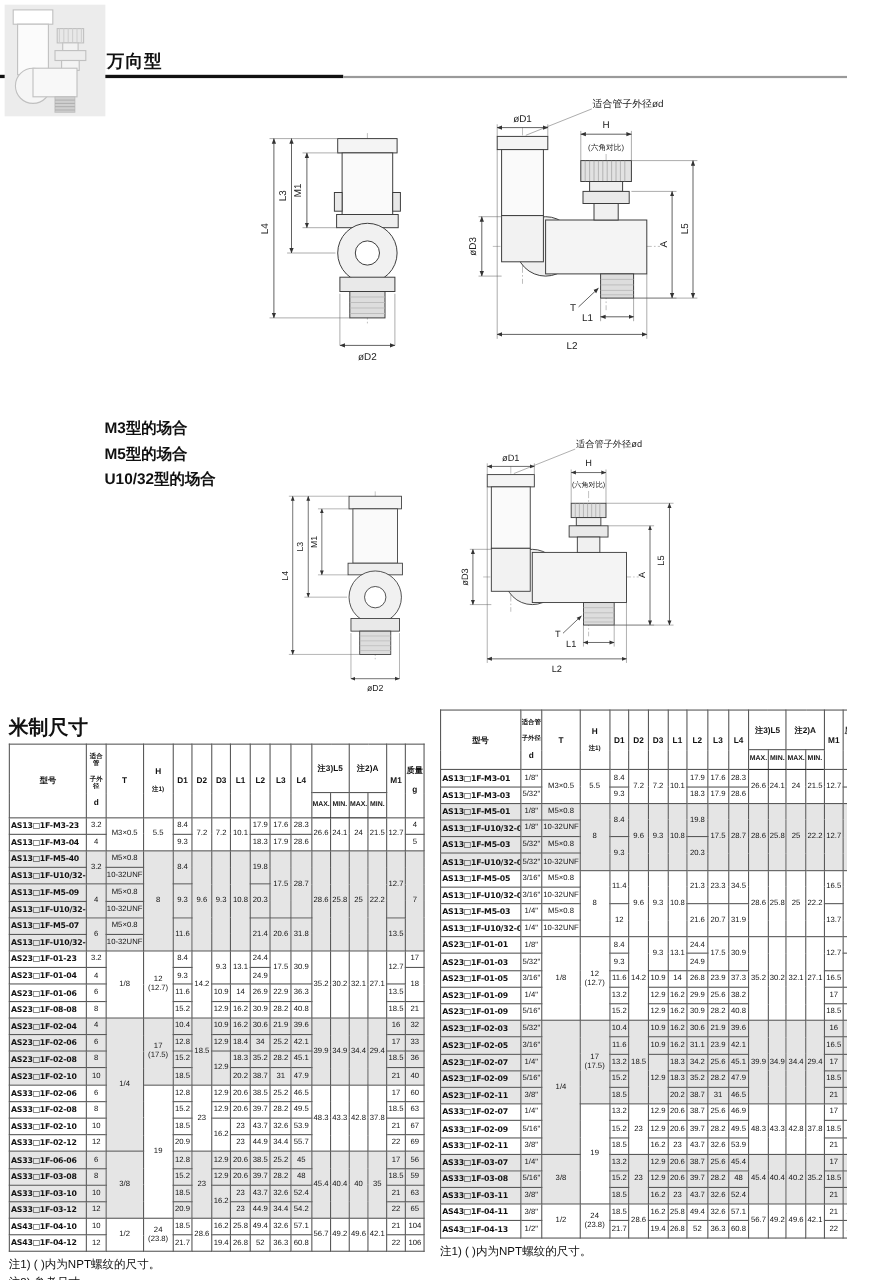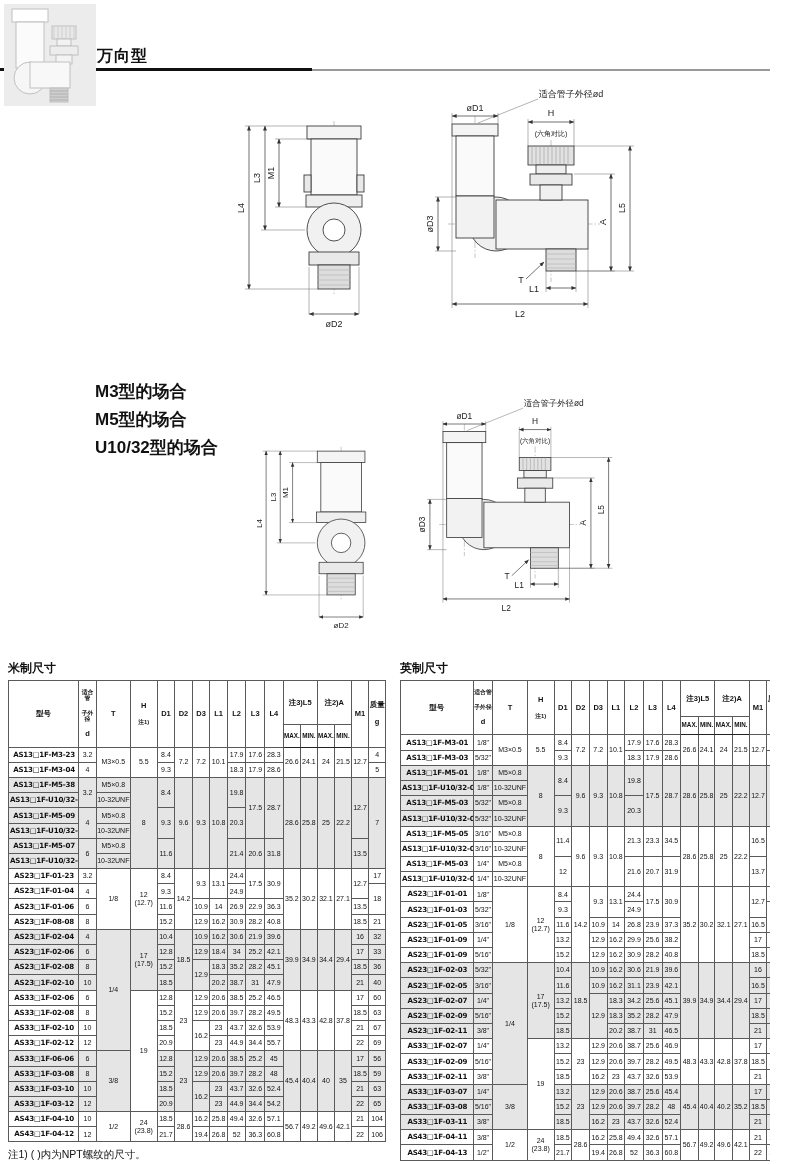--- a/index.html
+++ b/index.html
@@ -6,40 +6,40 @@
   .sheet{position:relative;width:770px;height:1164px;background:#fff;overflow:hidden;
          font-family:"Liberation Sans",sans-serif;color:#111;}
   .abs{position:absolute;}
 
   
   .page-title{position:absolute;left:97px;top:46px;font-size:16px;font-weight:bold;letter-spacing:1px;}
   .rule-black{position:absolute;left:0;top:68px;width:312px;height:3px;background:#111;}
   .rule-gray{position:absolute;left:312px;top:69px;width:478px;height:2px;background:#9a9a9a;}
 
   
-  .cases{position:absolute;left:95px;top:378px;font-size:17px;font-weight:bold;line-height:1.65;}
+  .cases{position:absolute;left:95px;top:378px;font-size:14px;font-weight:bold;line-height:1.65;}
 
   
   svg text.dim{font-family:"Liberation Sans",sans-serif;font-size:9px;fill:#222;}
   svg text.dimsmall{font-family:"Liberation Sans",sans-serif;font-size:7px;fill:#222;}
 
   
   .tbl-block{position:absolute;}
-  .tbl-title{font-size:12px;font-weight:bold;margin:15px 0 3px 0;}
+  .tbl-title{font-size:18px;font-weight:bold;margin:4px 0 3px 0;}
   table.dims{border-collapse:collapse;table-layout:fixed;border:1.5px solid #222;}
   table.dims.metric{width:378px;}
   table.dims.inch{width:384px;}
   .dims th,.dims td{border:0.8px solid #5a5a5a;text-align:center;vertical-align:middle;
     padding:0;font-size:7px;line-height:1.1;white-space:pre-line;overflow:hidden;}
   .dims td{height:14.2px;background:#fff;}
   .dims thead th{font-weight:bold;font-size:7.5px;background:#fff;}
   .dims thead tr:first-child th{height:25px;}
   .dims thead tr:last-child th{height:12px;font-size:6.3px;}
   .dims thead tr:last-child th{border-bottom:1.2px solid #222;}
-  .dims td:first-child{text-align:center;font-weight:bold;font-size:7.1px;white-space:nowrap;
+  .dims td:first-child{text-align:left;font-weight:bold;font-size:7.1px;white-space:nowrap;
     padding-left:1px;font-family:"DejaVu Sans","Liberation Sans",sans-serif;letter-spacing:-0.2px;}
   tr.shade td{background:#e5e5e5;}
   tr.bsep td{border-top:1.5px solid #222;}
   .th-stack span{display:block;}
   .th-tiny{font-size:5.8px;font-weight:bold;line-height:1.05;}
   .notes{font-size:10.5px;line-height:1.45;margin-top:5px;color:#111;}
 </style>
 </head>
 <body>
 
@@ -354,21 +354,21 @@
           <tr>
             <td>AS13□1F-M3-04</td>
             <td>4</td>
             <td>9.3</td>
             <td>18.3</td>
             <td>17.9</td>
             <td>28.6</td>
             <td>5</td>
           </tr>
           <tr class="shade bsep">
-            <td>AS13□1F-M5-38</td>
+            <td>AS13□1F-M5-40</td>
             <td rowspan="2">3.2</td>
             <td>M5×0.8</td>
             <td rowspan="6">8</td>
             <td rowspan="2">8.4</td>
             <td rowspan="6">9.6</td>
             <td rowspan="6">9.3</td>
             <td rowspan="6">10.8</td>
             <td rowspan="2">19.8</td>
             <td rowspan="4">17.5</td>
             <td rowspan="4">28.7</td>
@@ -653,21 +653,20 @@
           </tr>
         </tbody>
     </table>
     <div class="notes">
       <div>注1) (  )内为NPT螺纹的尺寸。</div>
       <div>注3) 参考尺寸</div>
     </div>
   </div>
 
   <div class="tbl-block" style="left:400px;top:645px">
-    <div class="tbl-title">英制尺寸</div>
     <table class="dims inch">
       <colgroup>
         <col style="width:70px">
           <col style="width:19px">
           <col style="width:33px">
           <col style="width:26px">
         <col style="width:17px">
           <col style="width:17px">
           <col style="width:17px">
           <col style="width:17px">

